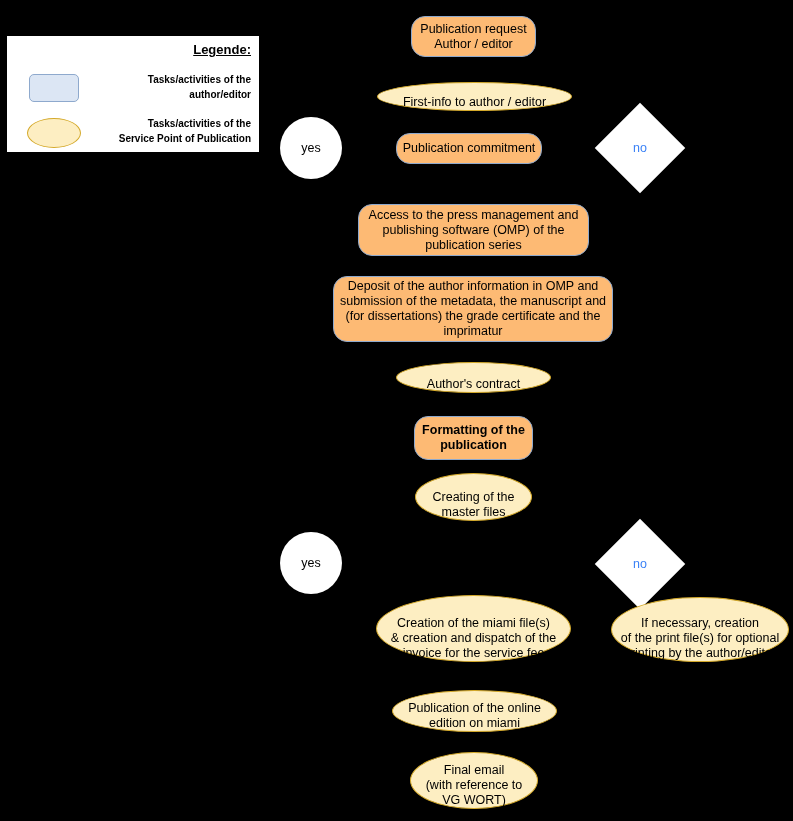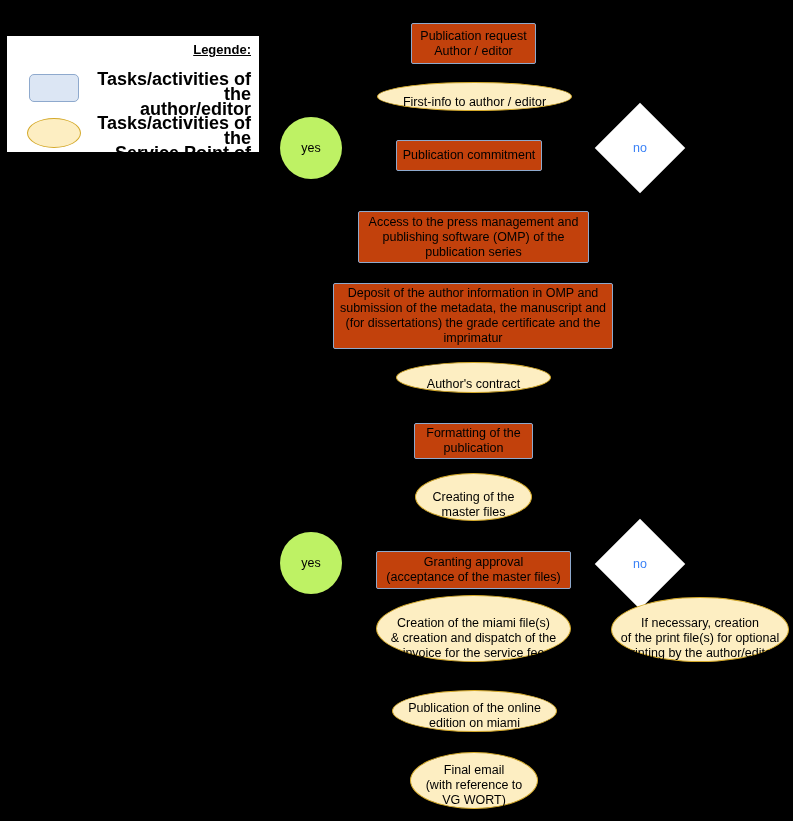--- a/index.html
+++ b/index.html
@@ -71,54 +71,53 @@
     border: 1px solid #d4a92a;
     border-radius: 50%;
     box-sizing: border-box;
   }
   .legend-label {
     position: absolute;
     right: 8px;
     top: -2px;
     width: 170px;
     text-align: right;
-    font-size: 18px;
+    font-size: 10px;
     font-weight: bold;
     line-height: 15px;
     color: #000000;
   }
 
   
   .node {
     position: absolute;
     box-sizing: border-box;
     display: flex;
     align-items: center;
     justify-content: center;
     text-align: center;
     font-size: 12.5px;
     line-height: 15px;
     color: #000000;
   }
   .node-inner { width: 100%; padding: 0 4px; box-sizing: border-box; }
 
   .box {
-    background: #c2410c;
+    background: #fdba74;
     border: 1px solid #8ea9cd;
-    border-radius: 2px;
-    margin-top: 7px;
+    border-radius: 14px;
   }
   .ellipse {
     background: #fdeec2;
     border: 1px solid #d4a92a;
     border-radius: 50%;
     align-items: flex-end;
   }
   .circle {
-    background: #bef264;
+    background: #ffffff;
     border: none;
     border-radius: 50%;
   }
   .diamond-wrap {
     position: absolute;
     display: flex;
     align-items: center;
     justify-content: center;
   }
   .diamond-shape {
@@ -205,21 +204,21 @@
       <div>imprimatur</div>
     </div>
   </div>
 
   <div class="node ellipse" style="left:396px; top:362px; width:155px; height:31px;">
     <div class="node-inner">
       <div>Author's contract</div>
     </div>
   </div>
 
-  <div class="node box" style="left:414px; top:416px; width:119px; height:36px;">
+  <div class="node box" style="left:414px; top:416px; width:119px; height:44px;font-weight:bold;">
     <div class="node-inner">
       <div>Formatting of the</div>
       <div>publication</div>
     </div>
   </div>
 
   <div class="node ellipse" style="left:415px; top:473px; width:117px; height:48px;">
     <div class="node-inner">
       <div>Creating of the</div>
       <div>master files</div>
@@ -228,26 +227,20 @@
 
   <div class="node circle" style="left:280px; top:532px; width:62px; height:62px;">
     <div class="node-inner">yes</div>
   </div>
 
   <div class="diamond-wrap" style="left:608px; top:532px; width:64px; height:64px;">
     <div class="diamond-shape"></div>
     <div class="diamond-label">no</div>
   </div>
 
-  <div class="node box" style="left:376px; top:544px; width:195px; height:38px;">
-    <div class="node-inner">
-      <div>Granting approval</div>
-      <div>(acceptance of the master files)</div>
-    </div>
-  </div>
 
   <div class="node ellipse" style="left:611px; top:597px; width:178px; height:65px;">
     <div class="node-inner">
       <div>If necessary, creation</div>
       <div>of the print file(s) for optional</div>
       <div>printing by the author/editor</div>
     </div>
   </div>
 
   <div class="node ellipse" style="left:376px; top:595px; width:195px; height:67px;">

